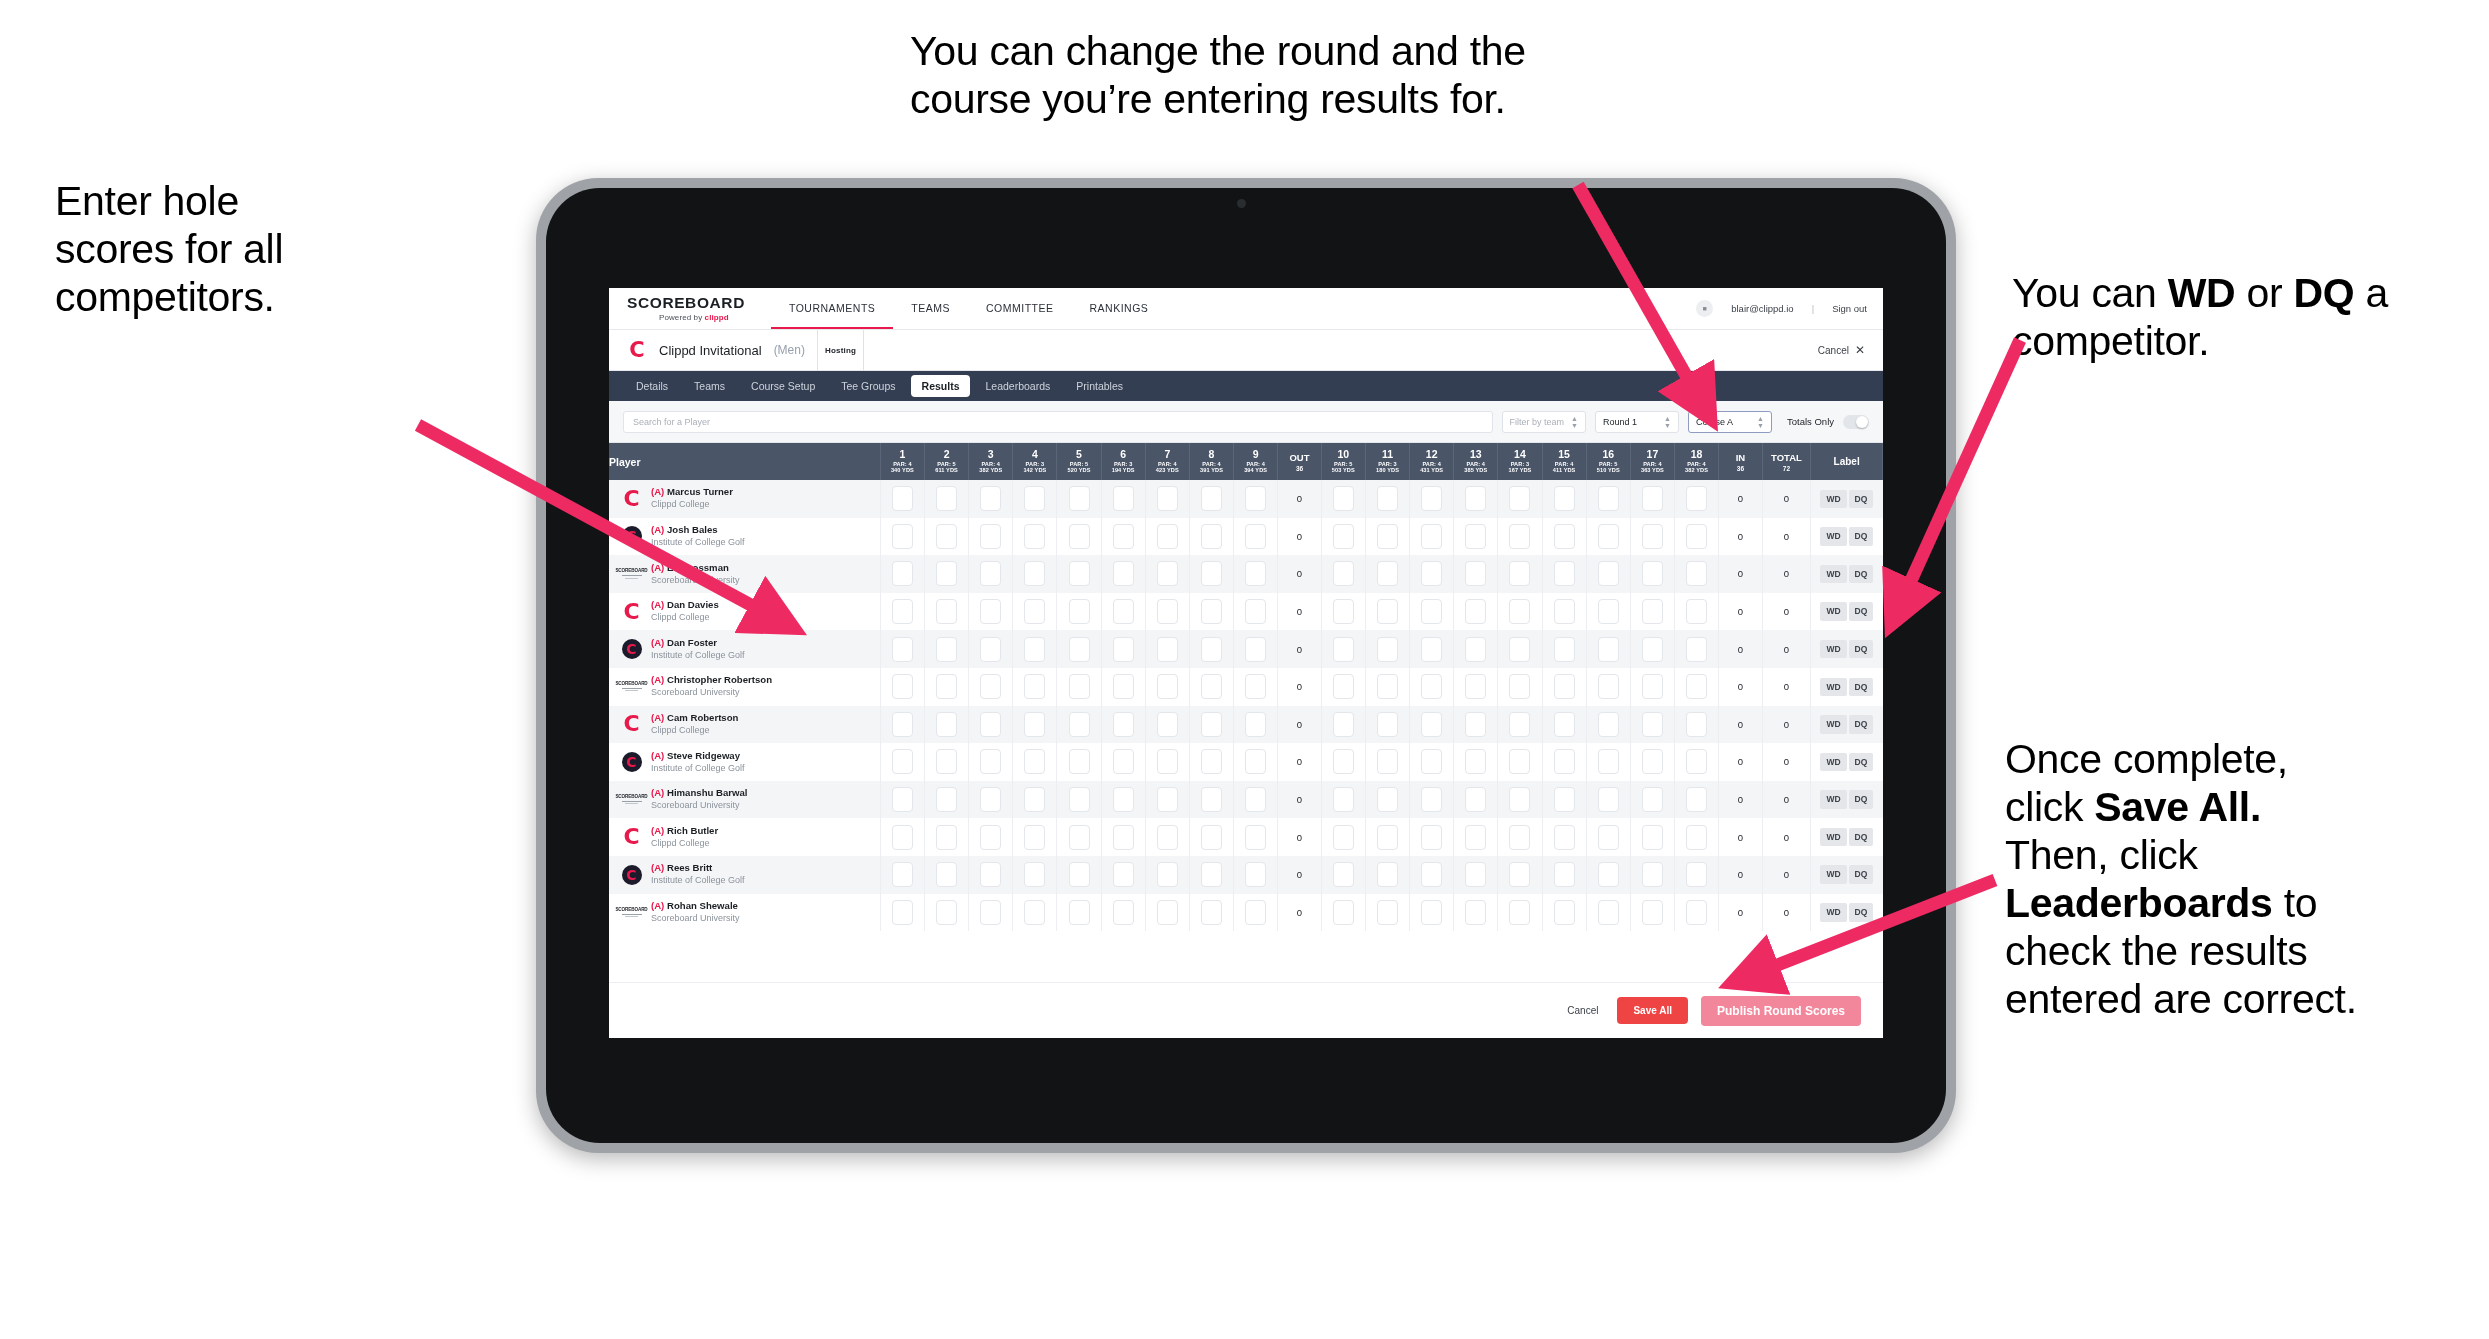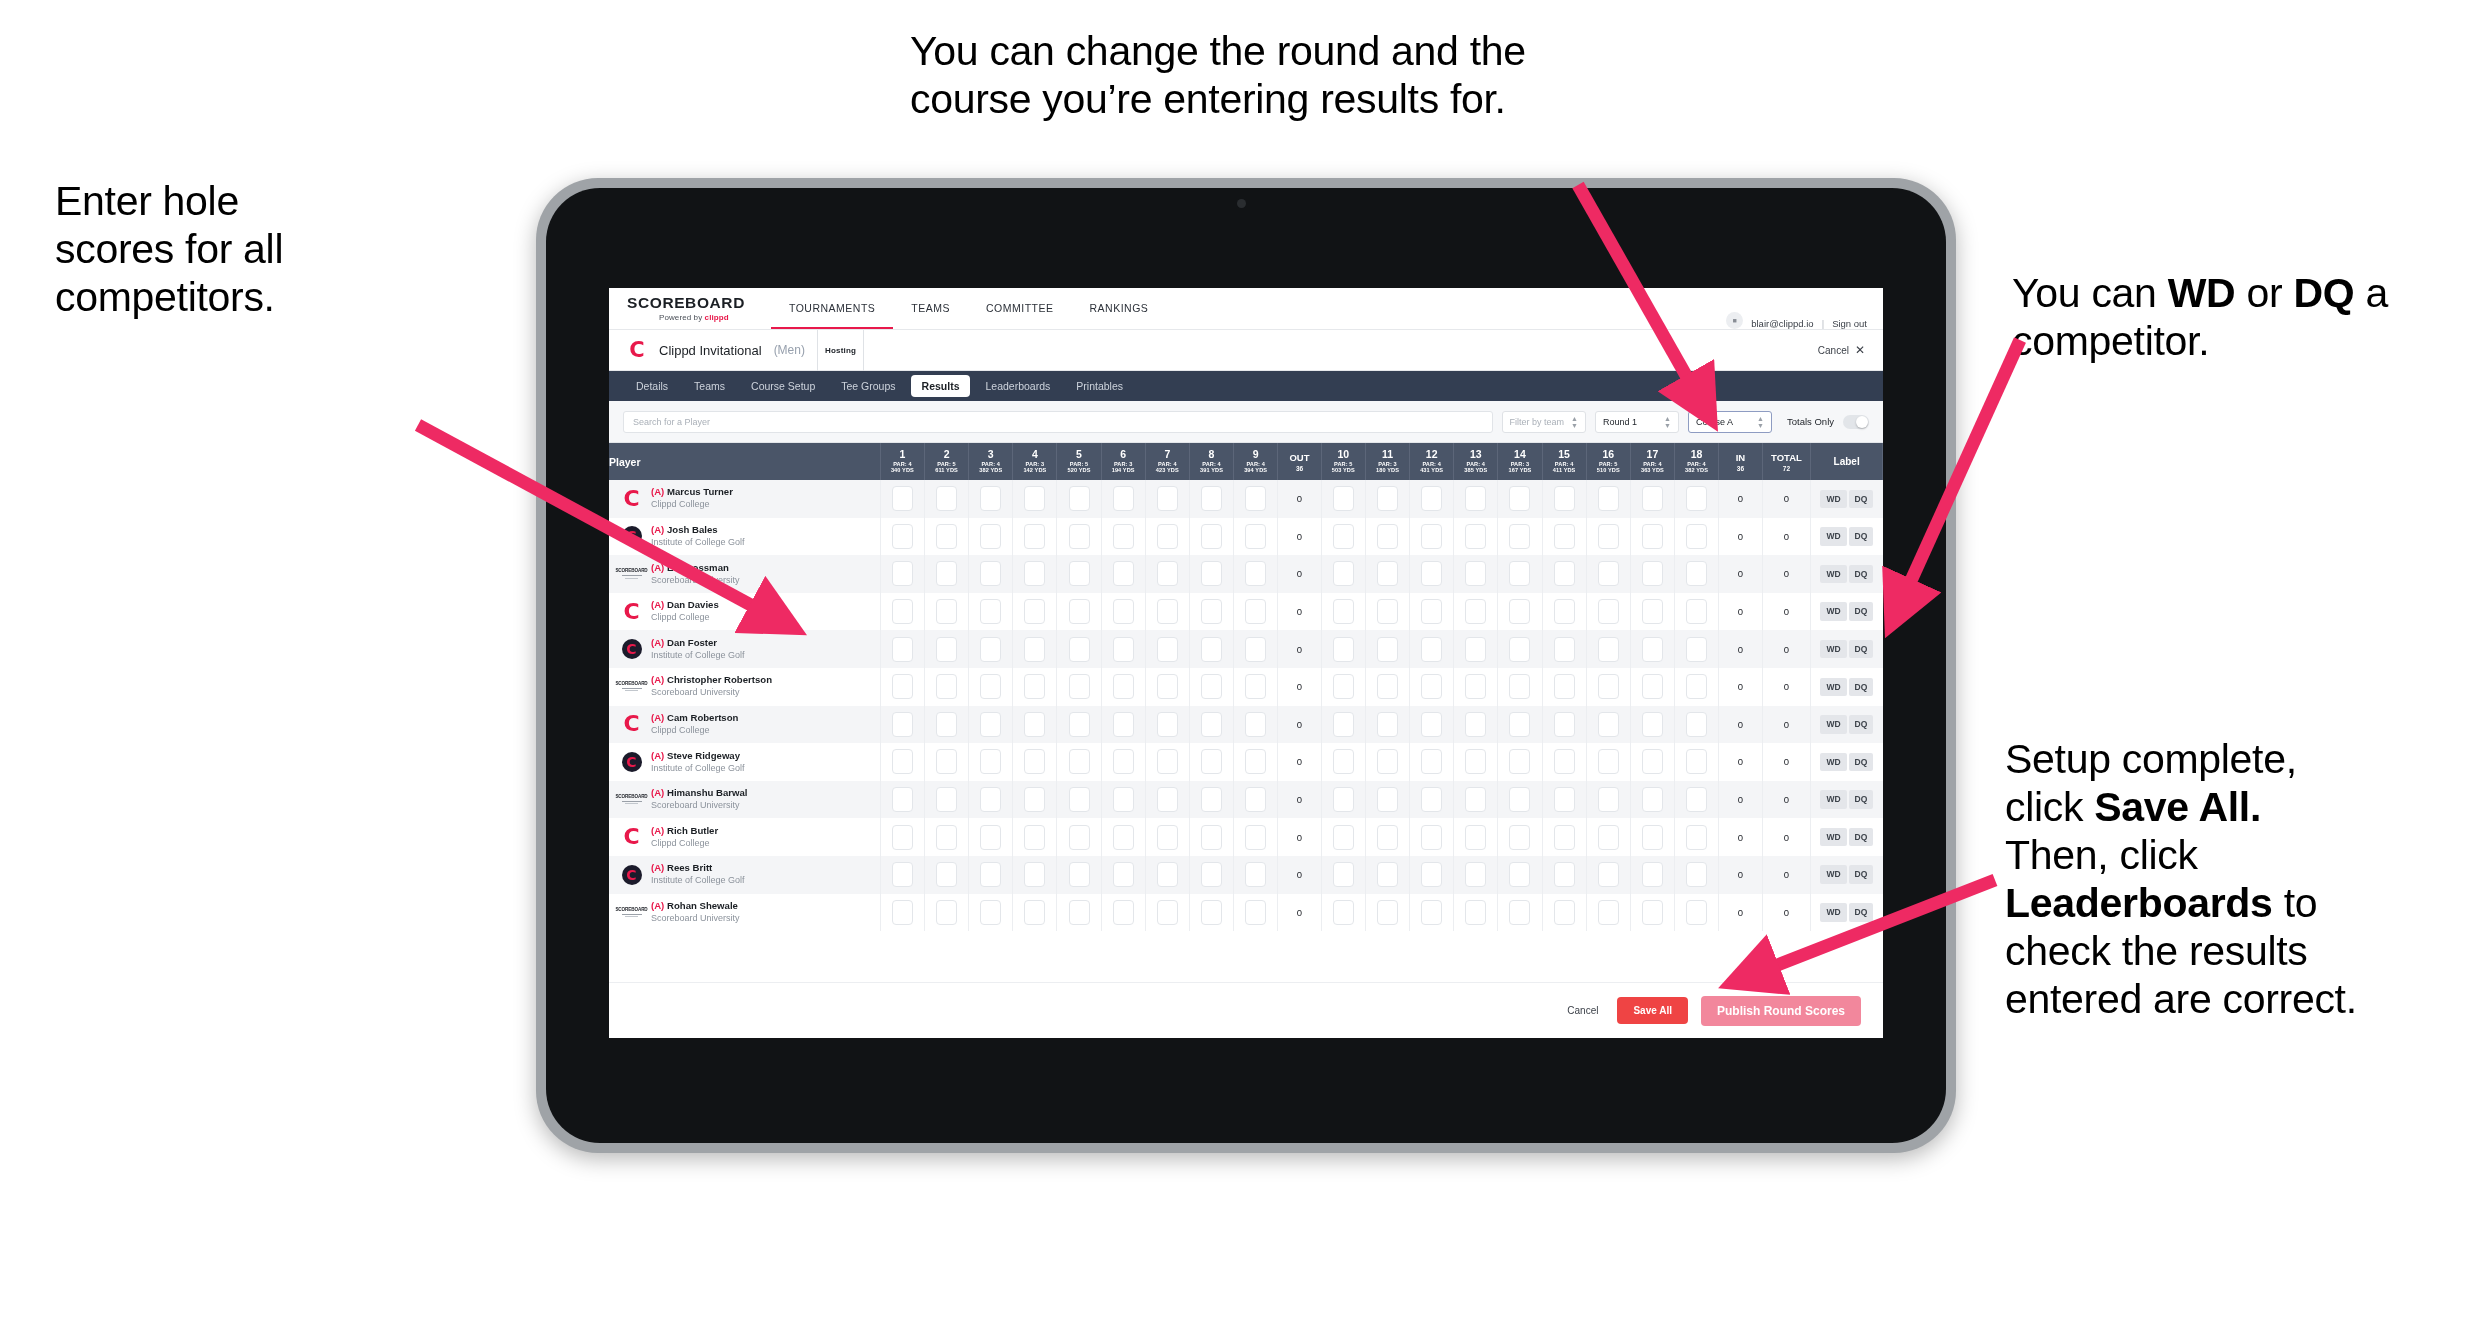--- a/index.html
+++ b/index.html
@@ -77,21 +77,21 @@
   .brand-sub { font-size:8px; color:#4b5058; margin-top:2.5px; letter-spacing:0.1px;margin-left:32px;}
   .brand-sub .pink { color:#e8194b; font-weight:700; }
   .topnav { display:flex; align-items:stretch; }
   .topnav-item {
     display:flex; align-items:center; padding:0 18px;
     font-size:10.5px; letter-spacing:0.5px; color:#2b3038; font-weight:400;
     border-bottom:2.5px solid transparent; cursor:pointer;
   }
   .topnav-item.active { border-bottom-color:#e8194b; }
   .topbar-right {
-    margin-left:auto; display:flex; align-items:flex-end; gap:8px; padding-right:16px;
+    margin-left:auto; display:flex; align-items:center; gap:18px; padding-right:16px;
     font-size:9.5px; color:#3a3f47;
   }
   .user-avatar {
     width:17px; height:17px; border-radius:50%; background:#eceef1;
     display:flex; align-items:center; justify-content:center;
     font-size:7px; color:#888d95;
   }
   .sep { color:#b7bcc3; }
   .signout { cursor:pointer; }
 
@@ -236,21 +236,21 @@
 
   <div class="callout" id="callout-left">Enter hole
 scores for all
 competitors.</div>
 
   <div class="callout" id="callout-right-top">
     <span>You can </span><b>WD</b><span> or </span><b>DQ</b><span> a competitor.</span>
   </div>
 
   <div class="callout" id="callout-right-bottom">
-    <span>Setup complete,
+    <span>Once complete,
 click </span><b>Save All.</b><span>
 Then, click
 </span><b>Leaderboards</b><span> to
 check the results
 entered are correct.</span>
   </div>
 
   <div class="tablet-outer">
     <div class="tablet-bezel"></div>
     <div class="cam"></div>

